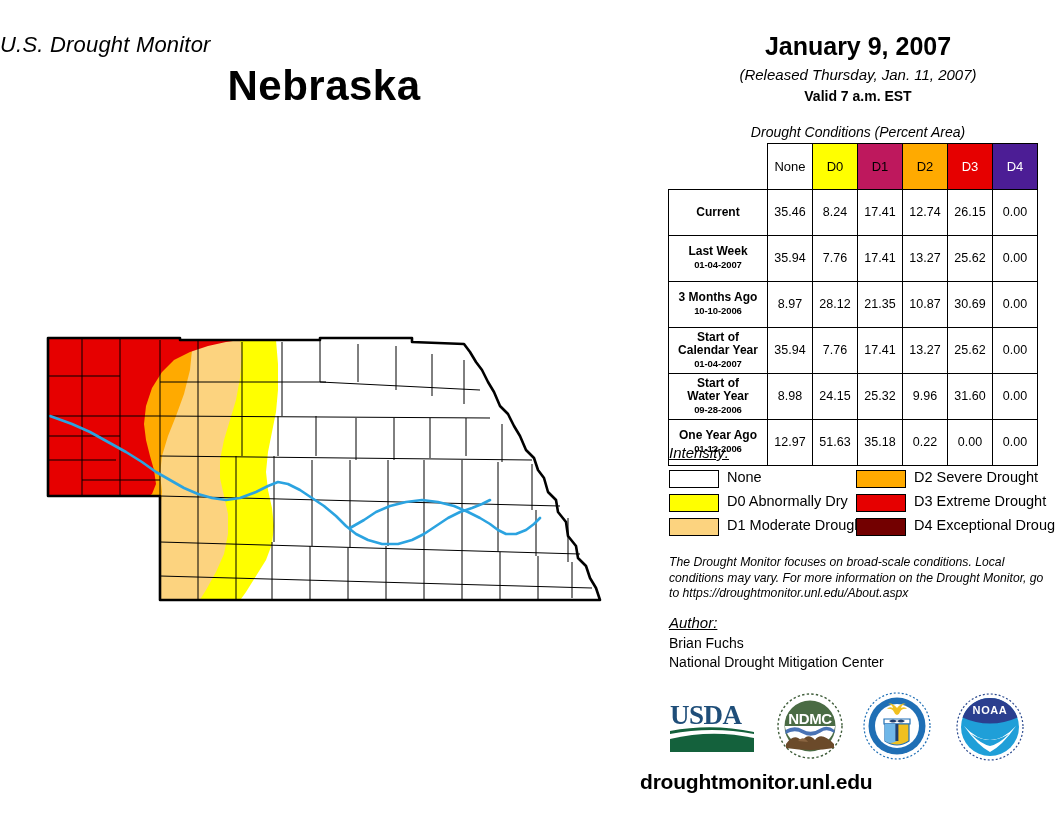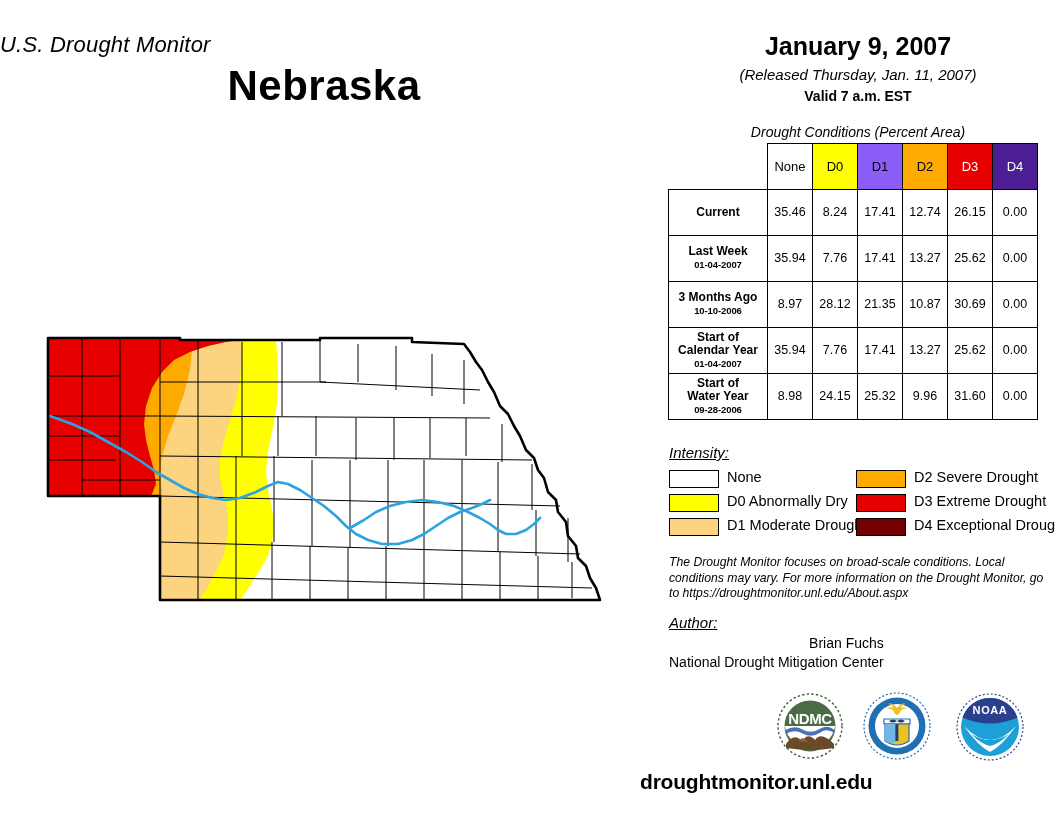--- a/index.html
+++ b/index.html
@@ -30,37 +30,37 @@
             padding:0;font-weight:normal;}
   #dm-table .lblcol{width:92px;height:41px;font-weight:bold;font-size:12px;
             line-height:13px;padding:2px 3px;}
   #dm-table .lblcol .sub{font-weight:bold;font-size:9.5px;
             letter-spacing:-0.1px;}
   #dm-table .valcol{width:44px;}
   #dm-table thead th{height:24px;font-size:13px;}
   #dm-table thead th.nohdr{border-top:none;border-left:none;border-bottom:none;background:#fff;}
   .hc-none{background:#ffffff;color:#000;}
   .hc-d0{background:#ffff00;color:#000;}
-  .hc-d1{background:#8b5cf6;color:#000;}
+  .hc-d1{background:#be185d;color:#000;}
   .hc-d2{background:#ffaa00;color:#000;}
   .hc-d3{background:#e60000;color:#fff;}
   .hc-d4{background:#4c1d95;color:#fff;}
 
   
   #intensity-head{left:669px;top:444px;font-style:italic;font-size:15px;
                   text-decoration:underline;font-weight:normal;}
   .lg-item{position:absolute;height:20px;}
   .lg-sw{position:absolute;left:0;top:2px;width:48px;height:16px;border:1.3px solid #000;}
   .lg-tx{position:absolute;left:58px;top:0;font-size:14.5px;white-space:nowrap;line-height:19px;}
 
   #disclaimer{left:669px;top:555px;width:375px;font-style:italic;font-size:12.2px;
               line-height:15.5px;}
   #author-head{left:669px;top:614px;font-style:italic;font-size:15px;
                text-decoration:underline;}
-  #author-lines{left:669px;top:634px;font-size:14px;line-height:19px;text-align:right;}
+  #author-lines{left:669px;top:634px;font-size:14px;line-height:19px;}
 
   #site-url{left:640px;top:770px;width:396px;
             font-weight:bold;font-size:21px;letter-spacing:-0.2px;}
 
   
   #logos{left:660px;top:690px;width:396px;height:80px;}
   .logo{position:absolute;top:0;}
 
   
   #map-wrap{left:20px;top:320px;width:620px;height:300px;}
@@ -144,20 +144,32 @@
           <div>Water Year</div>
           <div class="sub">09-28-2006</div>
         </td>
         <td class="valcol">8.98</td>
         <td class="valcol">24.15</td>
         <td class="valcol">25.32</td>
         <td class="valcol">9.96</td>
         <td class="valcol">31.60</td>
         <td class="valcol">0.00</td>
       </tr>
+      <tr>
+        <td class="lblcol">
+          <div>One Year Ago</div>
+          <div class="sub">01-12-2006</div>
+        </td>
+        <td class="valcol">12.97</td>
+        <td class="valcol">51.63</td>
+        <td class="valcol">35.18</td>
+        <td class="valcol">0.22</td>
+        <td class="valcol">0.00</td>
+        <td class="valcol">0.00</td>
+      </tr>
     </tbody>
 </table>
 
 <div class="abs" id="intensity-head">Intensity:</div>
 <div class="abs" id="legend-left" style="left:669px;top:468px;width:180px;height:70px;">
     <div class="lg-item" style="top: 0px; left: 0px;">
       <span class="lg-sw" style="background: rgb(255, 255, 255);"></span>
       <span class="lg-tx">None</span>
     </div>
     <div class="lg-item" style="top: 24px; left: 0px;">
@@ -186,20 +198,27 @@
 
 <div class="abs" id="disclaimer">The Drought Monitor focuses on broad-scale conditions. Local conditions may vary. For more information on the Drought Monitor, go to https://droughtmonitor.unl.edu/About.aspx</div>
 <div class="abs" id="author-head">Author:</div>
 <div class="abs" id="author-lines">
   <div>Brian Fuchs</div>
   <div>National Drought Mitigation Center</div>
 </div>
 
 <div class="abs" id="logos">
 
+  <div class="logo" style="left:8px;top:8px;width:88px;height:56px;">
+    <svg width="88" height="56" viewBox="0 0 88 56">
+      <text x="2" y="26" font-family="Liberation Serif, serif" font-size="27" font-weight="bold" fill="#1f4e79" letter-spacing="-0.5">USDA</text>
+      <path d="M2 33 Q44 25 86 34 L86 36 Q44 28 2 36 Z" fill="#14613c"></path>
+      <path d="M2 41 Q44 31 86 40 L86 54 L2 54 Z" fill="#14613c"></path>
+    </svg>
+  </div>
 
   <div class="logo" style="left:116px;top:2px;width:68px;height:68px;">
     <svg width="68" height="68" viewBox="0 0 68 68">
       <circle cx="34" cy="34" r="32" fill="none" stroke="#3f5d3a" stroke-width="1.4" stroke-dasharray="2.4 2.2"></circle>
       <circle cx="34" cy="34" r="25.5" fill="#4a6b44"></circle>
       <path d="M8.8 34 a25.5 25.5 0 0 0 50.4 0 Z" fill="#ffffff"></path>
       <path d="M9.5 38 q9 -5 17 -0.5 q9 5 18 -1 q7 -4 14 1.5 l0 3 q-8 -5 -14 -0.5 q-9 6 -18 1 q-8 -4.5 -17 0.5 Z" fill="#4a73b5"></path>
       <path d="M10 52 q8 -12 16 -3 q6 -9 13 -1 q6 -9 19 4 l0 4 q-22 4 -48 0 Z" fill="#6b4a2a"></path>
       <path d="M22 49 q5 -6 10 1 z" fill="#8a6440"></path>
       <text x="34" y="32" text-anchor="middle" font-family="Liberation Sans, sans-serif" font-size="15" font-weight="bold" fill="#ffffff" letter-spacing="-0.4">NDMC</text>

